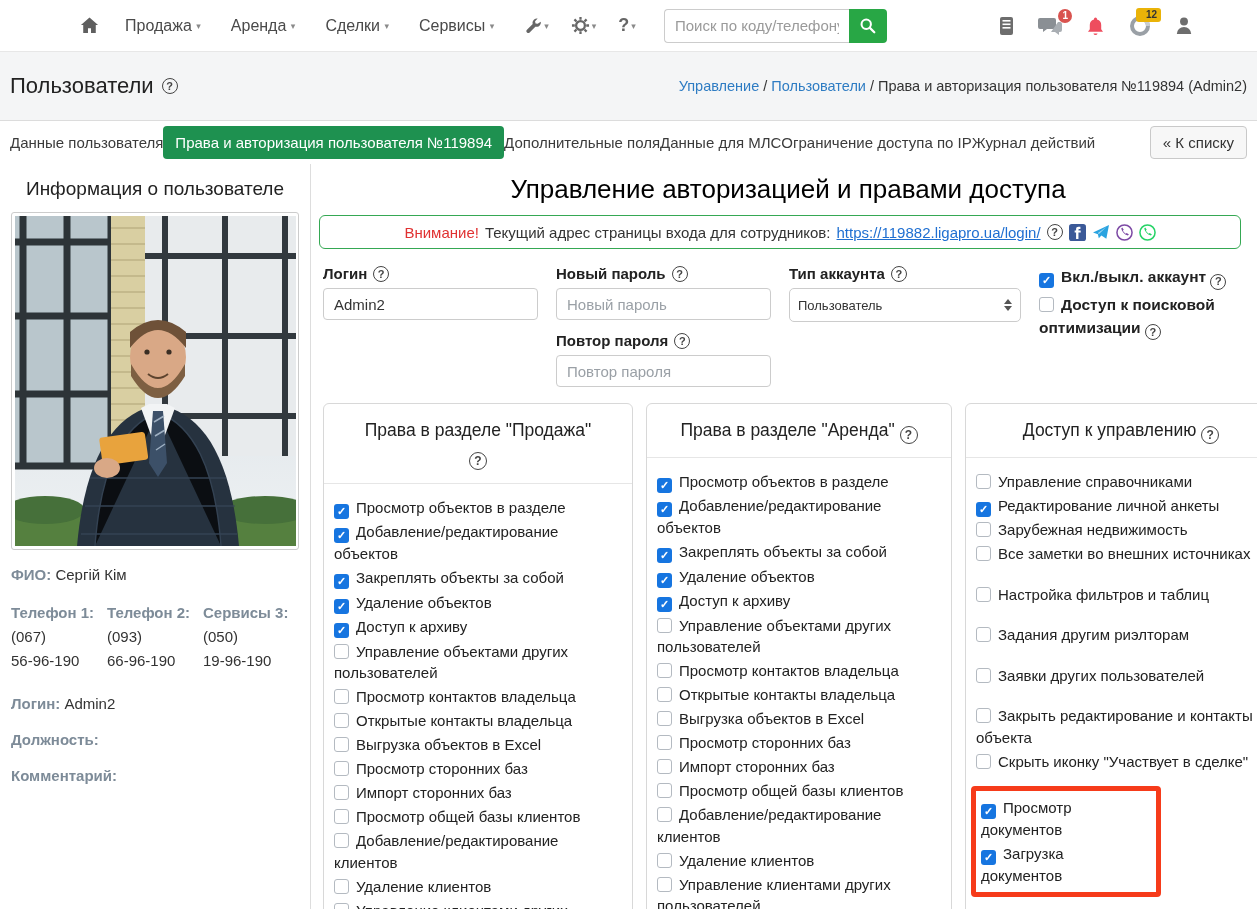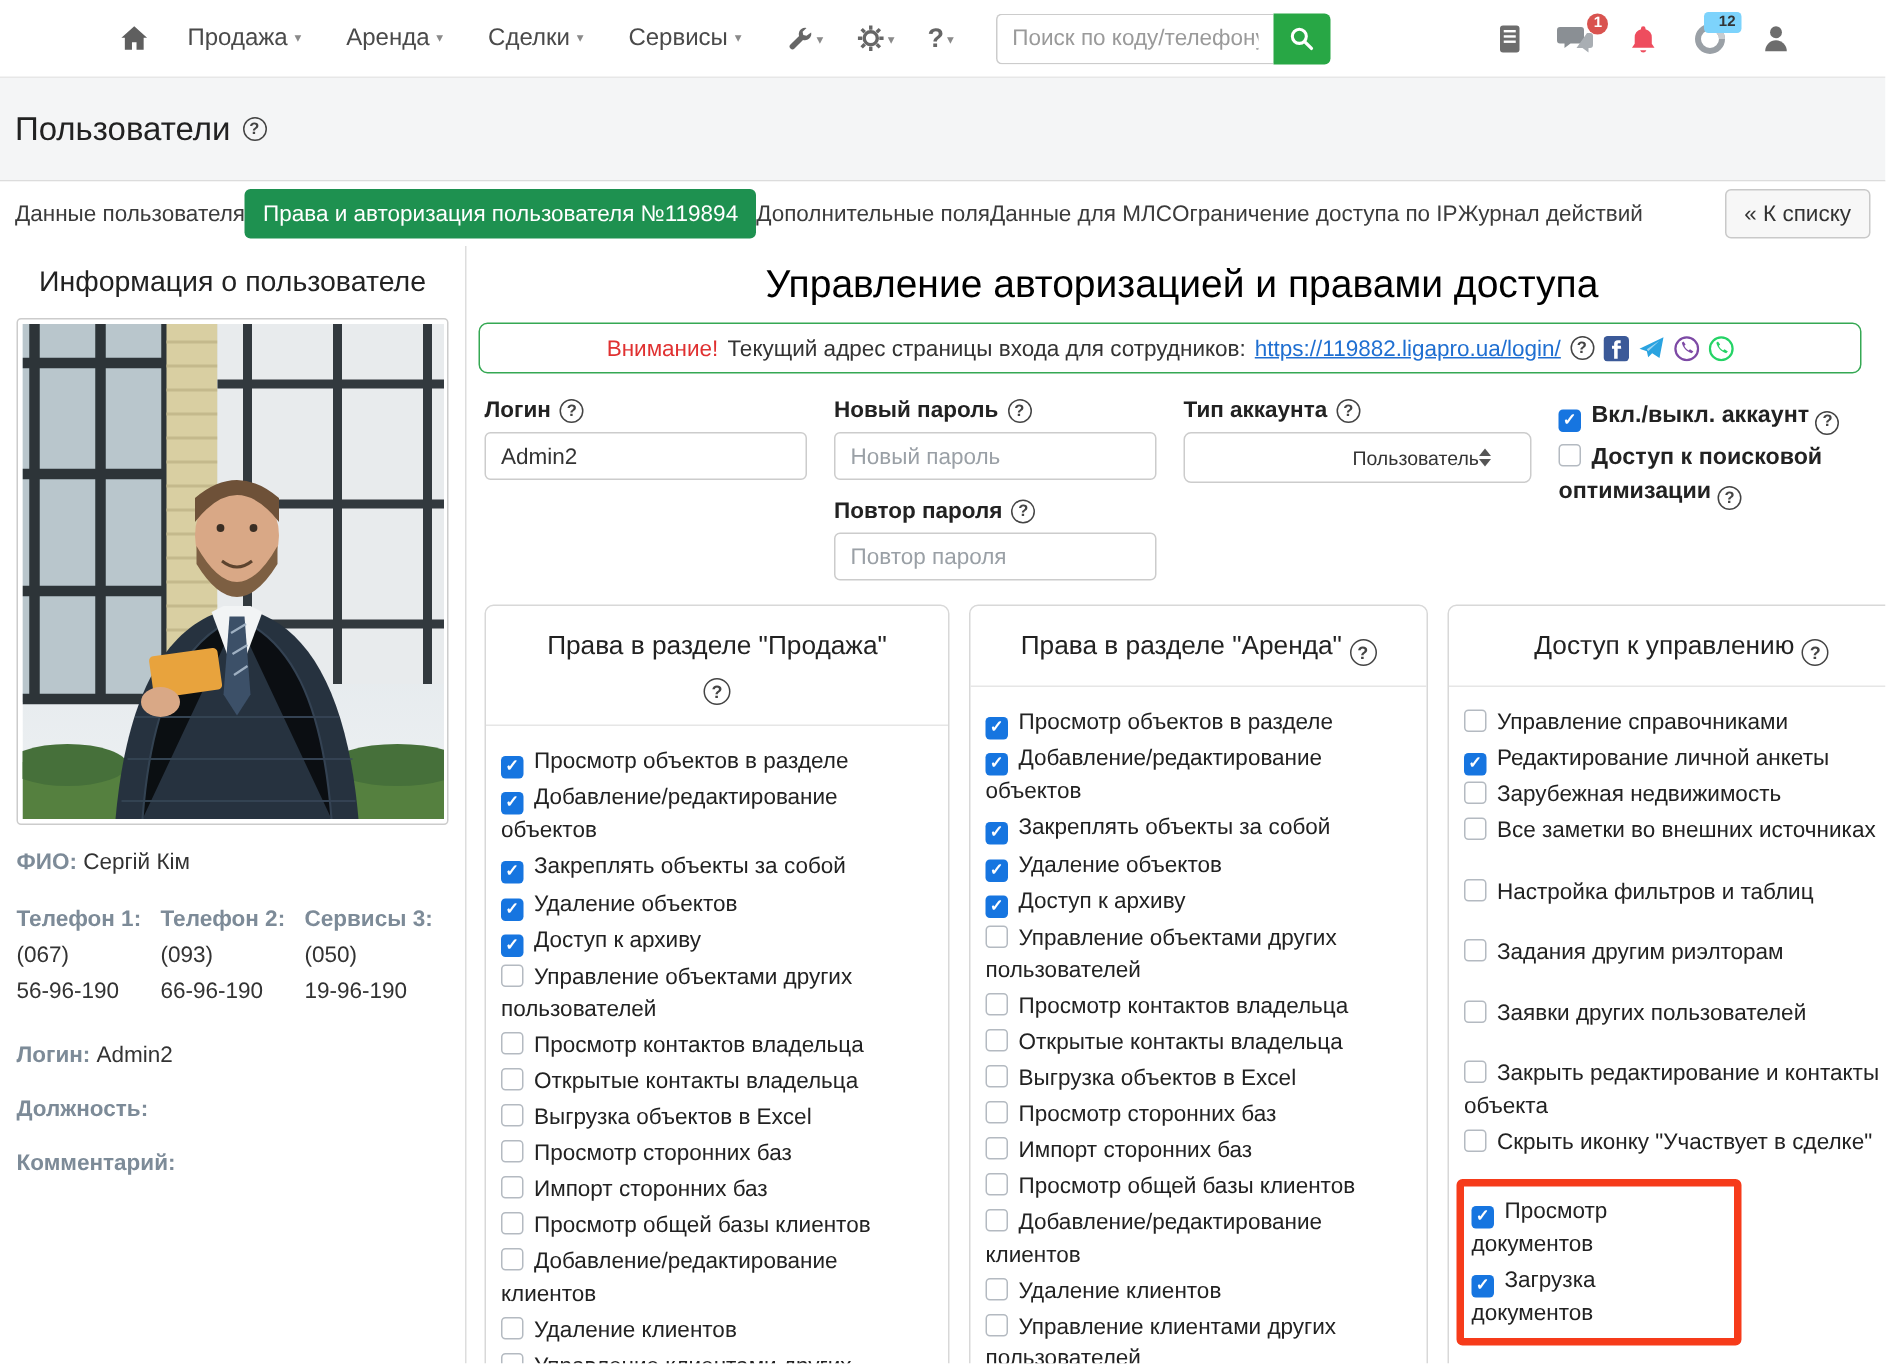--- a/index.html
+++ b/index.html
@@ -30,21 +30,21 @@
   .search-btn {
     width:38px; height:34px; background:#28a745; border:none; border-radius:0 4px 4px 0;
     display:flex; align-items:center; justify-content:center; cursor:pointer;
   }
   .nav-right { position:absolute; right:64px; top:0; height:52px; display:flex; align-items:center; gap:24px; }
   .icon-wrap { position:relative; display:inline-flex; cursor:pointer; }
   .badge {
     position:absolute; top:-7px; right:-10px; font-size:10px; font-weight:bold;
     padding:1px 4px; border-radius:8px; color:#fff; background:#d9534f; line-height:12px;
   }
-  .badge.yellow { background:#7dd3fc; color:#333; border-radius:3px;padding-left:10px; }
+  .badge.yellow { background:#eab308; color:#333; border-radius:3px;padding-left:10px; }
   
   .page-header {
     height:69px; background:#f4f5f6; border-bottom:1px solid #dcdcdc;
     display:flex; align-items:center; justify-content:space-between; padding:0 10px;
   }
   .page-title { font-size:22px; font-weight:normal; color:#222; display:flex; align-items:center; gap:8px; }
   .breadcrumb { font-size:14.5px; color:#333; }
   .crumb-link { color:#2e7cc3; cursor:pointer; }
   .crumb-sep { color:#333; margin:0 4px; }
   
@@ -90,22 +90,22 @@
   .fcol { flex:none; }
   .flabel { font-size:15px; font-weight:bold; color:#222; margin-bottom:6px; display:flex; align-items:center; gap:6px; }
   .tinput {
     width:215px; height:32px; border:1px solid #ccc; border-radius:4px; padding:0 10px;
     font-size:15px; color:#333; outline:none; font-family:"Liberation Sans", sans-serif; display:block;
   }
   .tinput::placeholder { color:#9aa0a6; }
   .field-gap { margin-top:12px; }
   .selbox {
     width:232px; height:34px; border:1px solid #ccc; border-radius:5px; background:#fff;
-    display:flex; align-items:center; padding:0 26px; font-size:13px; color:#333;
-    justify-content:flex-end; cursor:pointer;
+    display:flex; align-items:center; padding:0 8px; font-size:13px; color:#333;
+    justify-content:space-between; cursor:pointer;
   }
   .updown { display:flex; flex-direction:column; gap:2px; }
   .updown i { width:0; height:0; border-left:4px solid transparent; border-right:4px solid transparent; display:block; }
   .updown .up { border-bottom:5px solid #555; }
   .updown .dn { border-top:5px solid #555; }
   .toggles { width:212px; }
   .toggle-line { font-size:15.5px; font-weight:bold; color:#222; line-height:23px; margin-bottom:3px; }
   
   .cb {
     display:inline-flex; width:15px; height:15px; border-radius:3px; margin-right:7px;
@@ -210,20 +210,21 @@
         </svg>
     </span>
   </div>
 </header>
 
 <div class="page-header">
   <h1 class="page-title">
     <span>Пользователи</span>
     <span class="q">?</span>
   </h1>
+  <div class="breadcrumb"><span class="crumb-link">Управление</span><span class="crumb-sep">/</span><span class="crumb-link">Пользователи</span><span class="crumb-sep">/</span><span class="crumb-cur">Права и авторизация пользователя №119894 (Admin2)</span></div>
 </div>
 
 <div class="tabbar">
   <div style="display:flex;align-items:center;">
       <span class="tab">Данные пользователя</span>
       <span class="tab active">Права и авторизация пользователя №119894</span>
       <span class="tab">Дополнительные поля</span>
       <span class="tab">Данные для МЛС</span>
       <span class="tab">Ограничение доступа по IP</span>
       <span class="tab">Журнал действий</span>

